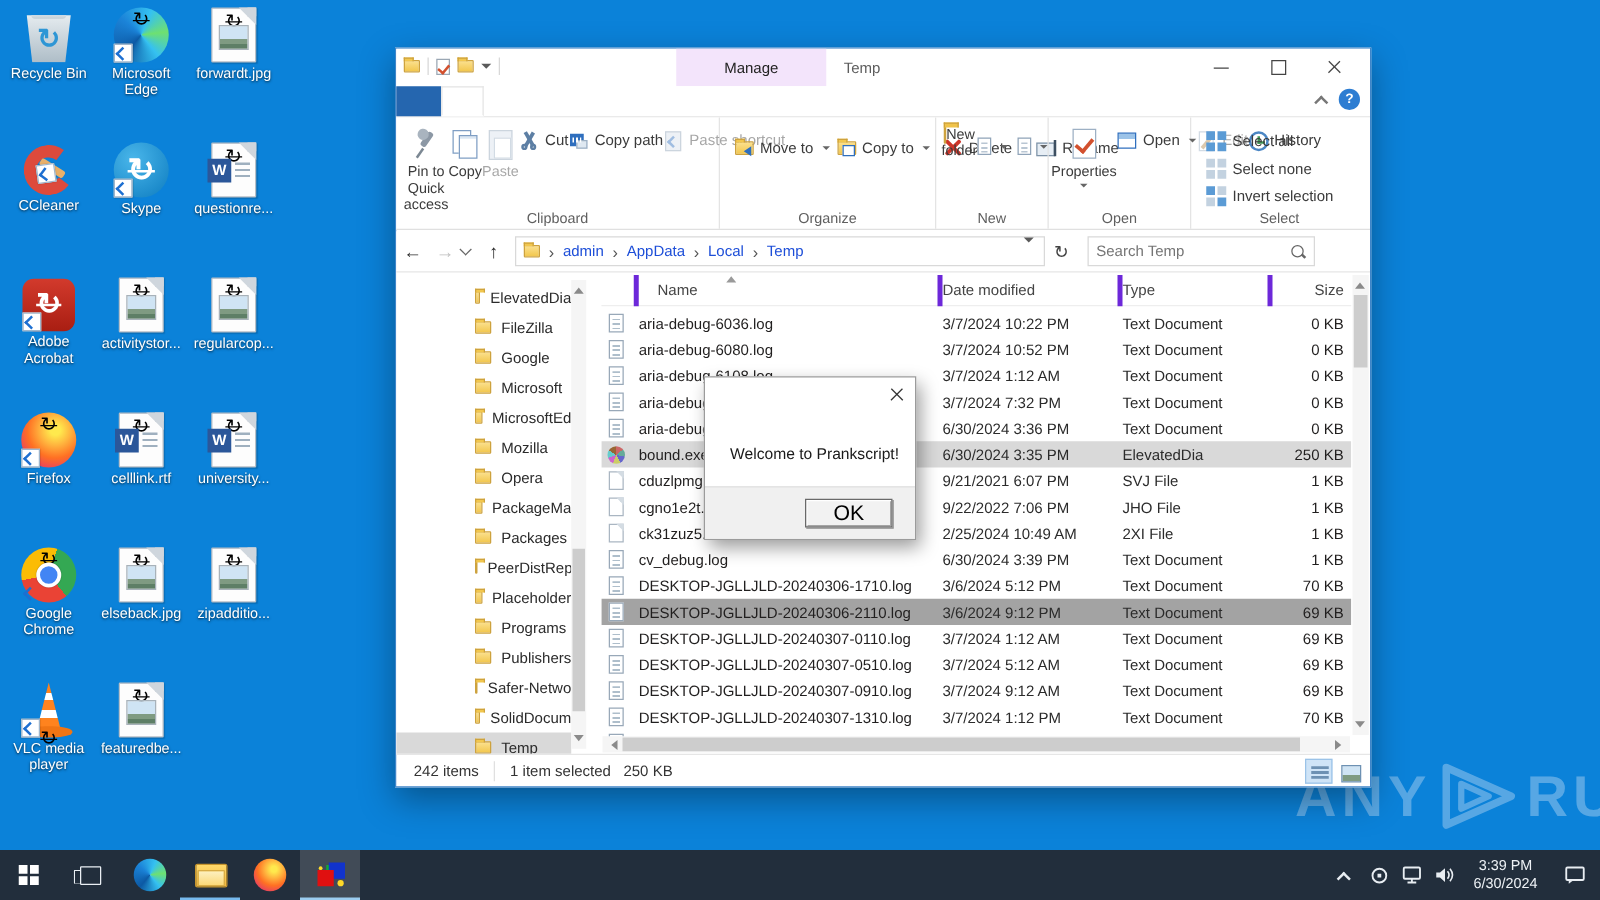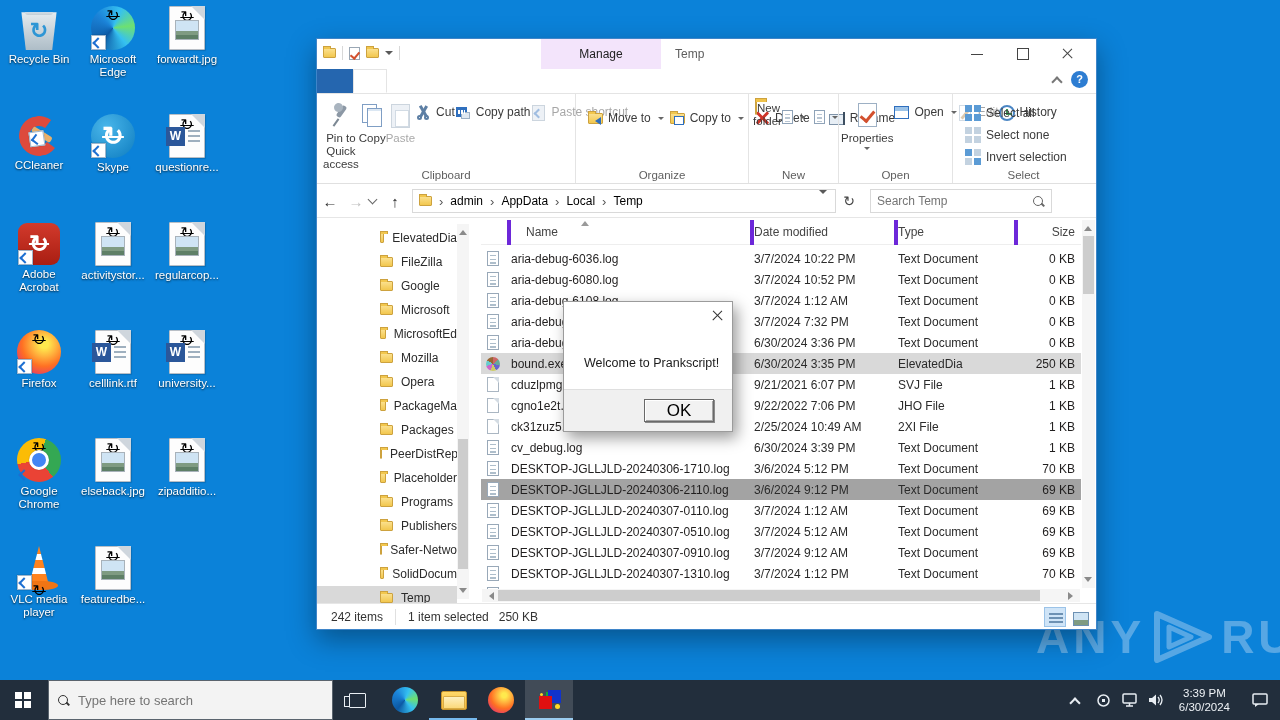--- a/index.html
+++ b/index.html
@@ -123,21 +123,21 @@
   .ic-selinv{background:linear-gradient(#5b9bd5,#5b9bd5) 0 0/7px 7px no-repeat,linear-gradient(#c3d2e0,#c3d2e0) 9px 0/7px 7px no-repeat,linear-gradient(#c3d2e0,#c3d2e0) 0 9px/7px 7px no-repeat,linear-gradient(#5b9bd5,#5b9bd5) 9px 9px/7px 7px no-repeat}
 
   
   .addrbar{position:absolute;left:0;top:146px;right:0;height:32px;background:#fff;display:flex;align-items:center}
   .navarrow{color:#2b2b2b;font-size:15px;width:26px;text-align:center;cursor:pointer}
   .navarrow.off{color:#c0c0c0}
   .chev-dn{width:7px;height:7px;border-left:1.5px solid #666;border-bottom:1.5px solid #666;transform:rotate(-45deg);margin:0 6px 3px 0;cursor:pointer}
   .addrbox{height:24px;border:1px solid #d9d9d9;display:flex;align-items:center;flex:none;width:424px;margin-left:4px;padding-left:6px;cursor:text}
   .crumbs{display:flex;align-items:center}
   .crumb-sep{color:#555;margin:0 7px;font-size:13px}
-  .crumb{color:#000000;cursor:pointer}
+  .crumb{color:#1d4ed8;cursor:pointer}
   .addr-dd{margin-left:auto;margin-right:8px}
   .refresh-btn{width:26px;text-align:center;color:#444;font-size:14px;cursor:pointer}
   .searchbox{height:24px;border:1px solid #d9d9d9;width:182px;margin-left:8px;display:flex;align-items:center;padding:0 6px}
   .searchbox input{border:none;outline:none;flex:1;font-size:12px;color:#333;font-family:"Liberation Sans",sans-serif}
   .mag{width:13px;height:13px;position:relative;flex:none}
   .mag::before{content:"";position:absolute;left:1px;top:1px;width:8px;height:8px;border:1.5px solid #666;border-radius:50%}
   .mag::after{content:"";position:absolute;left:9px;top:9px;width:4px;height:1.5px;background:#666;transform:rotate(45deg)}
 
   
   .content{position:absolute;left:0;top:178px;right:0;bottom:26px;background:#fff;border-top:1px solid #e6e6e6}
@@ -742,24 +742,20 @@
     <span class="dlg-x"></span>
   </div>
   <div class="dlg-msg">Welcome to Prankscript!</div>
   <div class="dlg-footer">
     <div class="dlg-ok">OK</div>
   </div>
 </div>
 
 <div class="taskbar">
   <div class="start"></div>
-  <div class="tsearch">
-    <span class="mag"></span>
-    <input placeholder="Type here to search" style="">
-  </div>
   <div class="tbtn taskview"></div>
   <div class="tbtn">
       <span class="t-ico tb-edge"></span>
     </div>
   <div class="tbtn apptab-open">
       <span class="t-ico tb-explorer"></span>
     </div>
   <div class="tbtn">
       <span class="t-ico tb-firefox"></span>
     </div>

